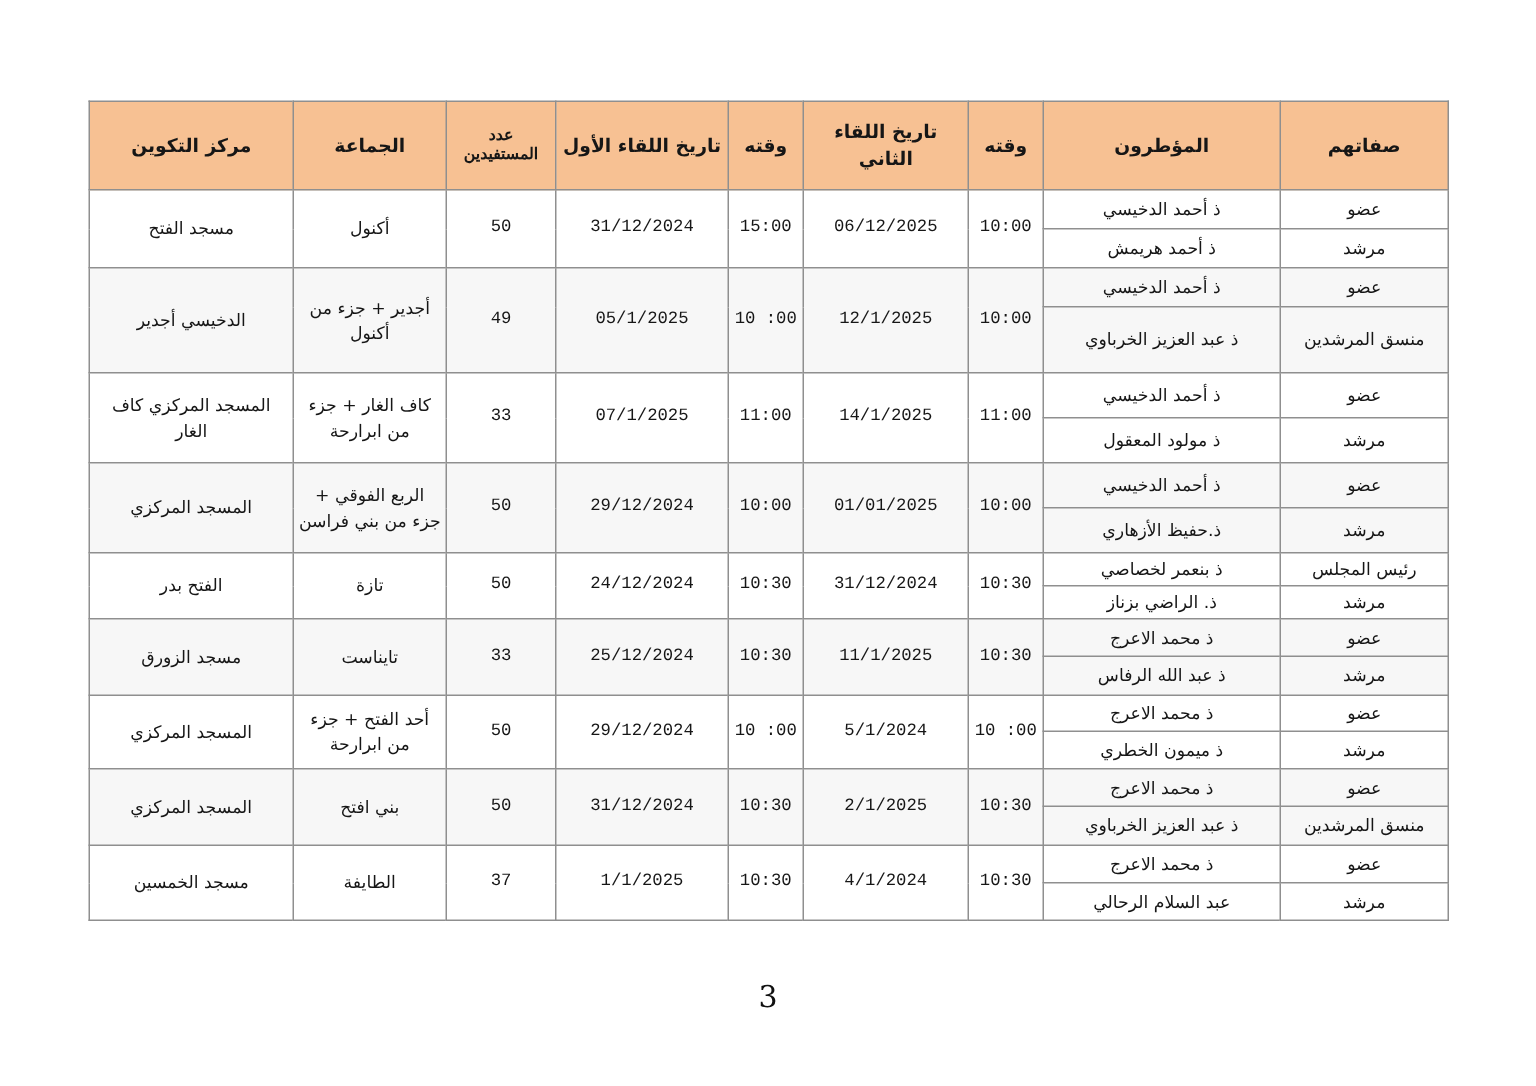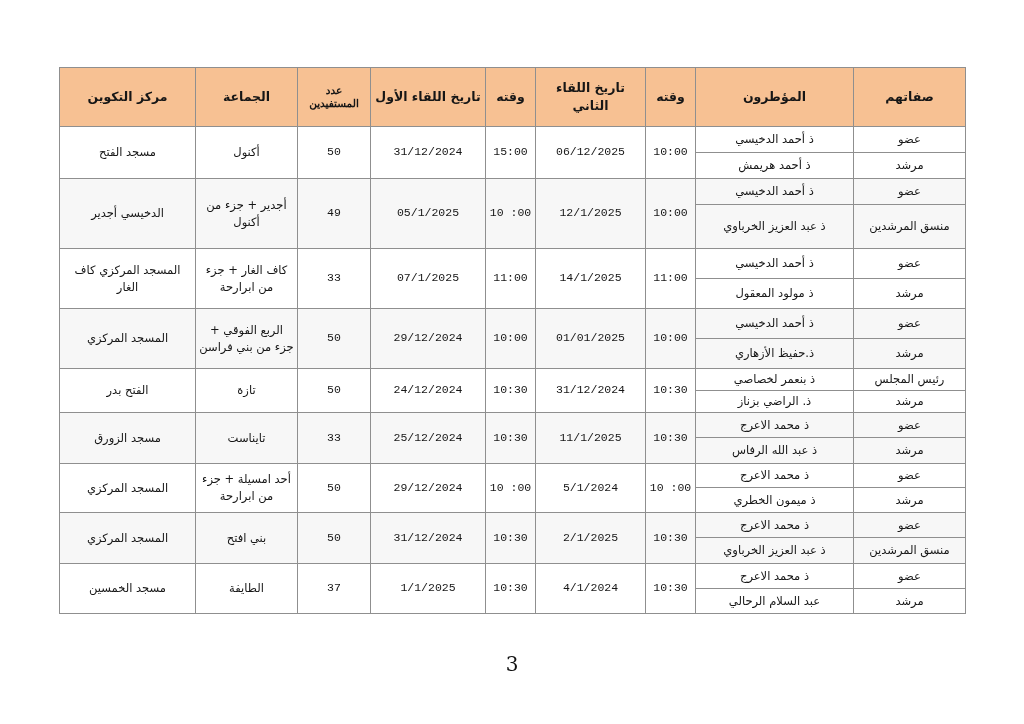--- a/index.html
+++ b/index.html
@@ -222,21 +222,21 @@
           <td class="framer-cell">ذ عبد الله الرفاس</td>
         </tr>
         <tr class="record-row-a" style="height: 24px;">
           <td class="sifa-cell">عضو</td>
           <td class="framer-cell">ذ محمد الاعرج</td>
           <td class="time-cell span-cell" rowspan="2">10 :00</td>
           <td class="date-cell span-cell" rowspan="2">5/1/2024</td>
           <td class="time-cell span-cell" rowspan="2">10 :00</td>
           <td class="date-cell span-cell" rowspan="2">29/12/2024</td>
           <td class="num-cell span-cell" rowspan="2">50</td>
-          <td class="span-cell" rowspan="2">أحد امسيلة + جزء من ابرارحة</td>
+          <td class="span-cell" rowspan="2">أحد الفتح + جزء من ابرارحة</td>
           <td class="span-cell" rowspan="2">المسجد المركزي</td>
         </tr>
         <tr class="record-row-b" style="height: 25px;">
           <td class="sifa-cell">مرشد</td>
           <td class="framer-cell">ذ ميمون الخطري</td>
         </tr>
         <tr class="record-row-a shaded" style="height: 25px;">
           <td class="sifa-cell">عضو</td>
           <td class="framer-cell">ذ محمد الاعرج</td>
           <td class="time-cell span-cell" rowspan="2">10:30</td>

